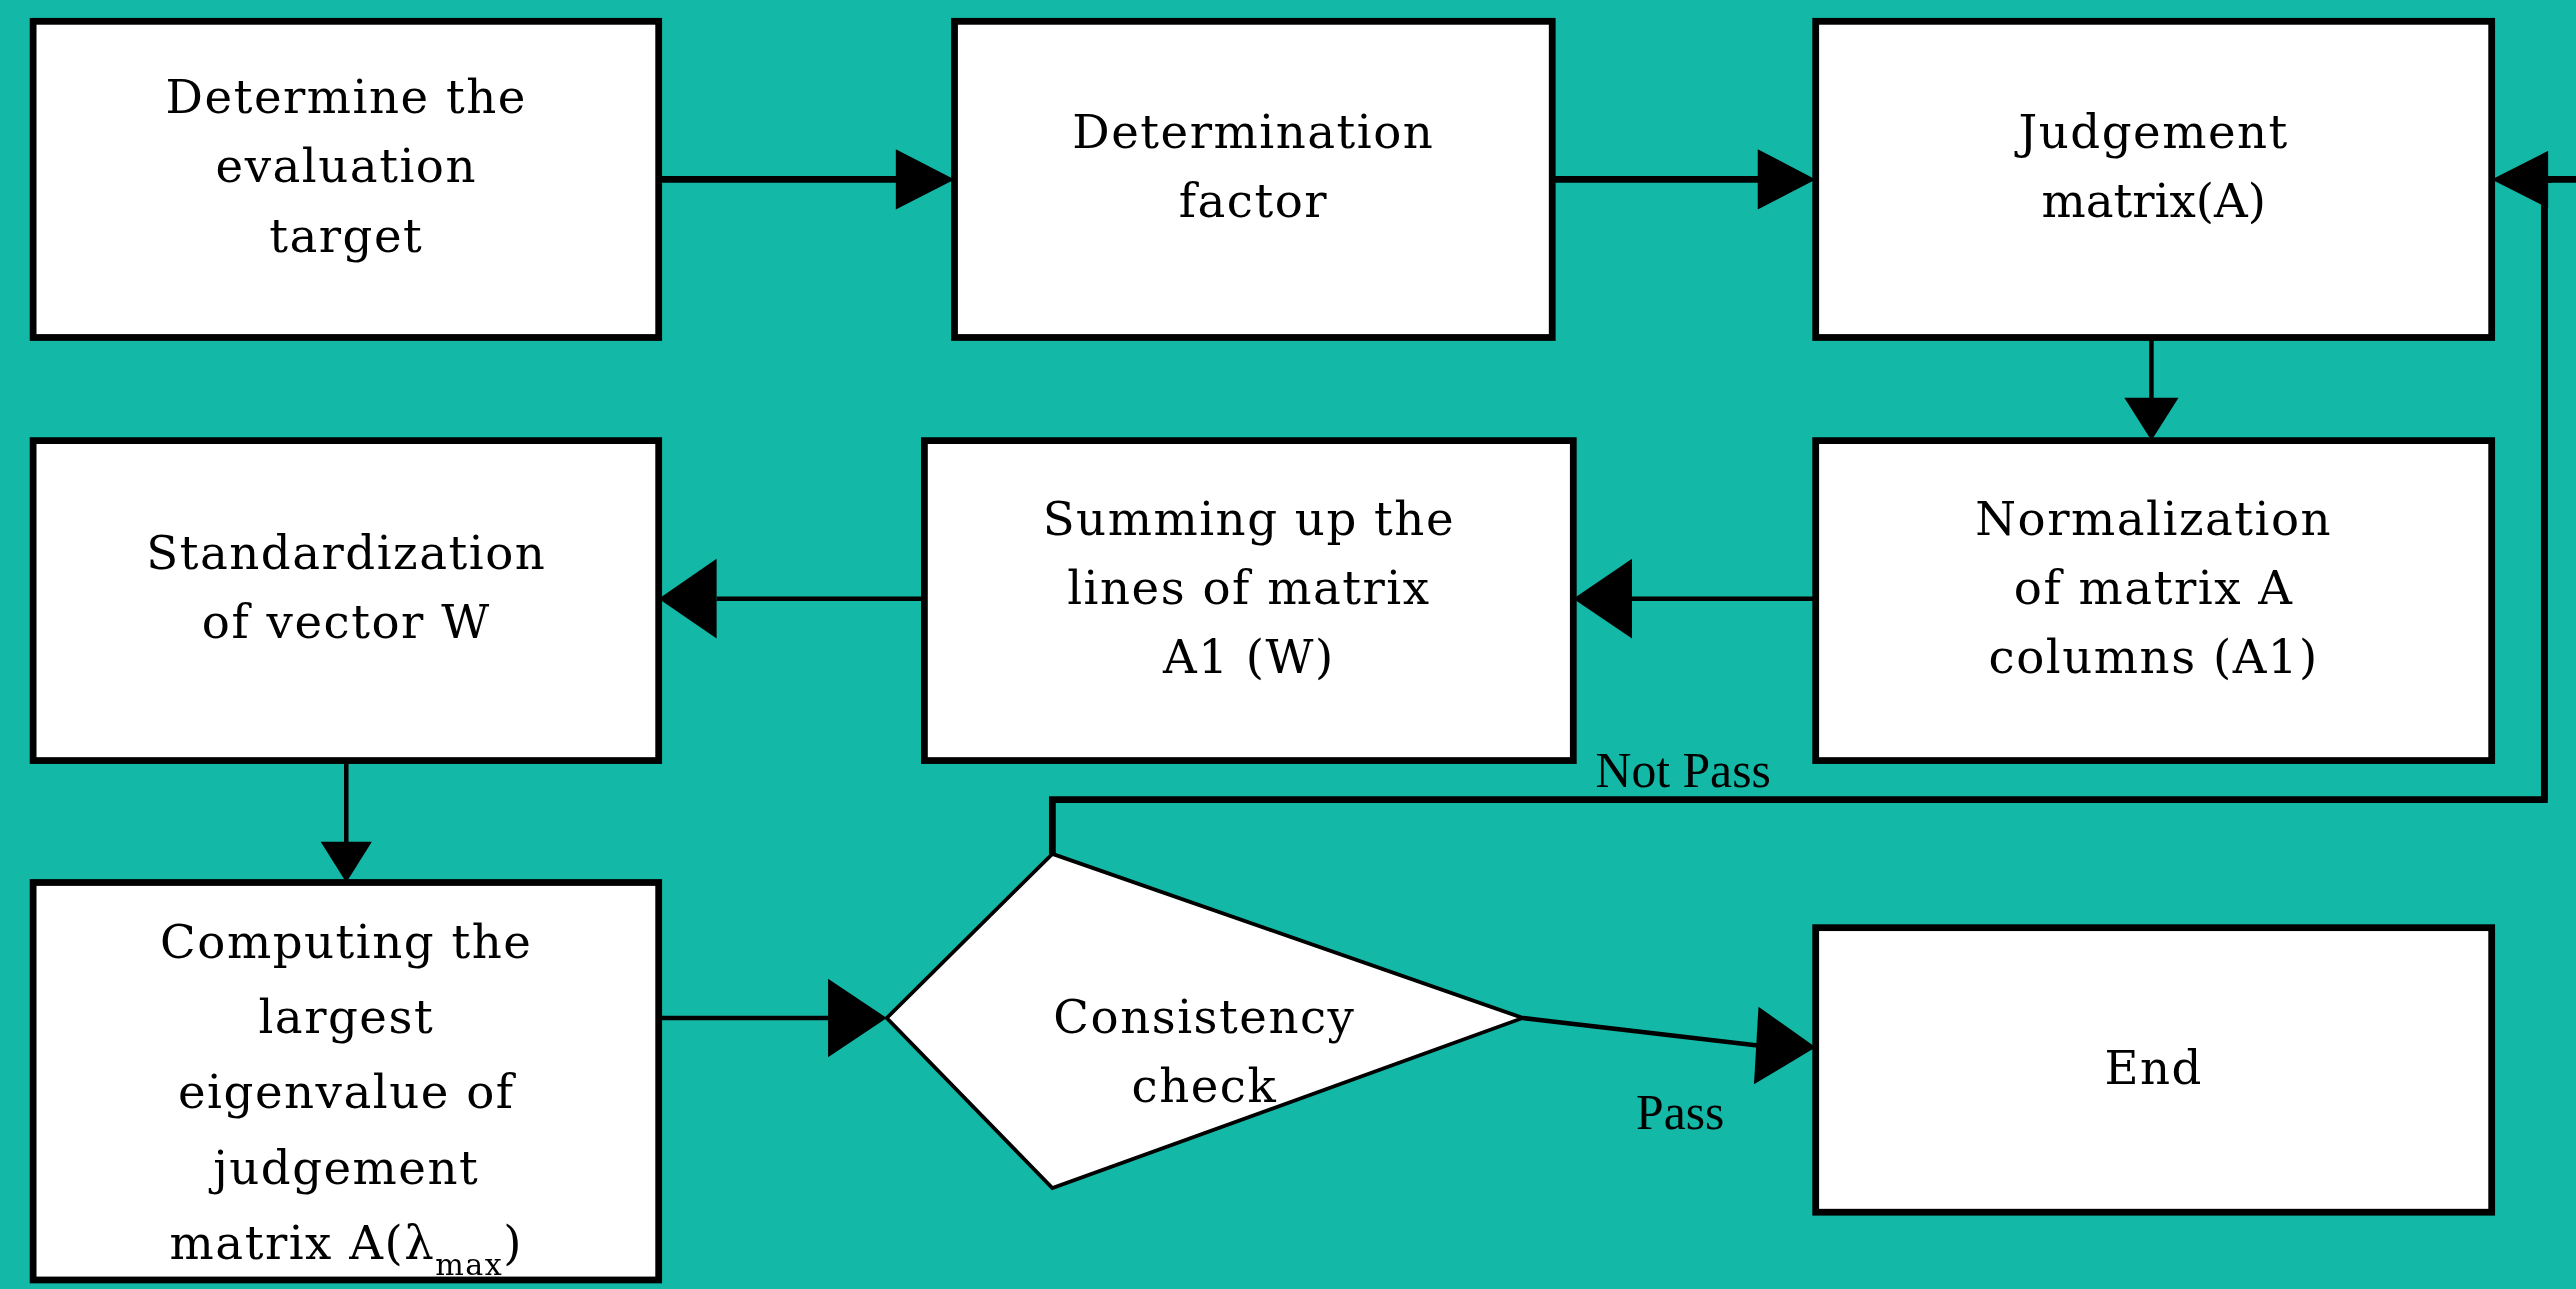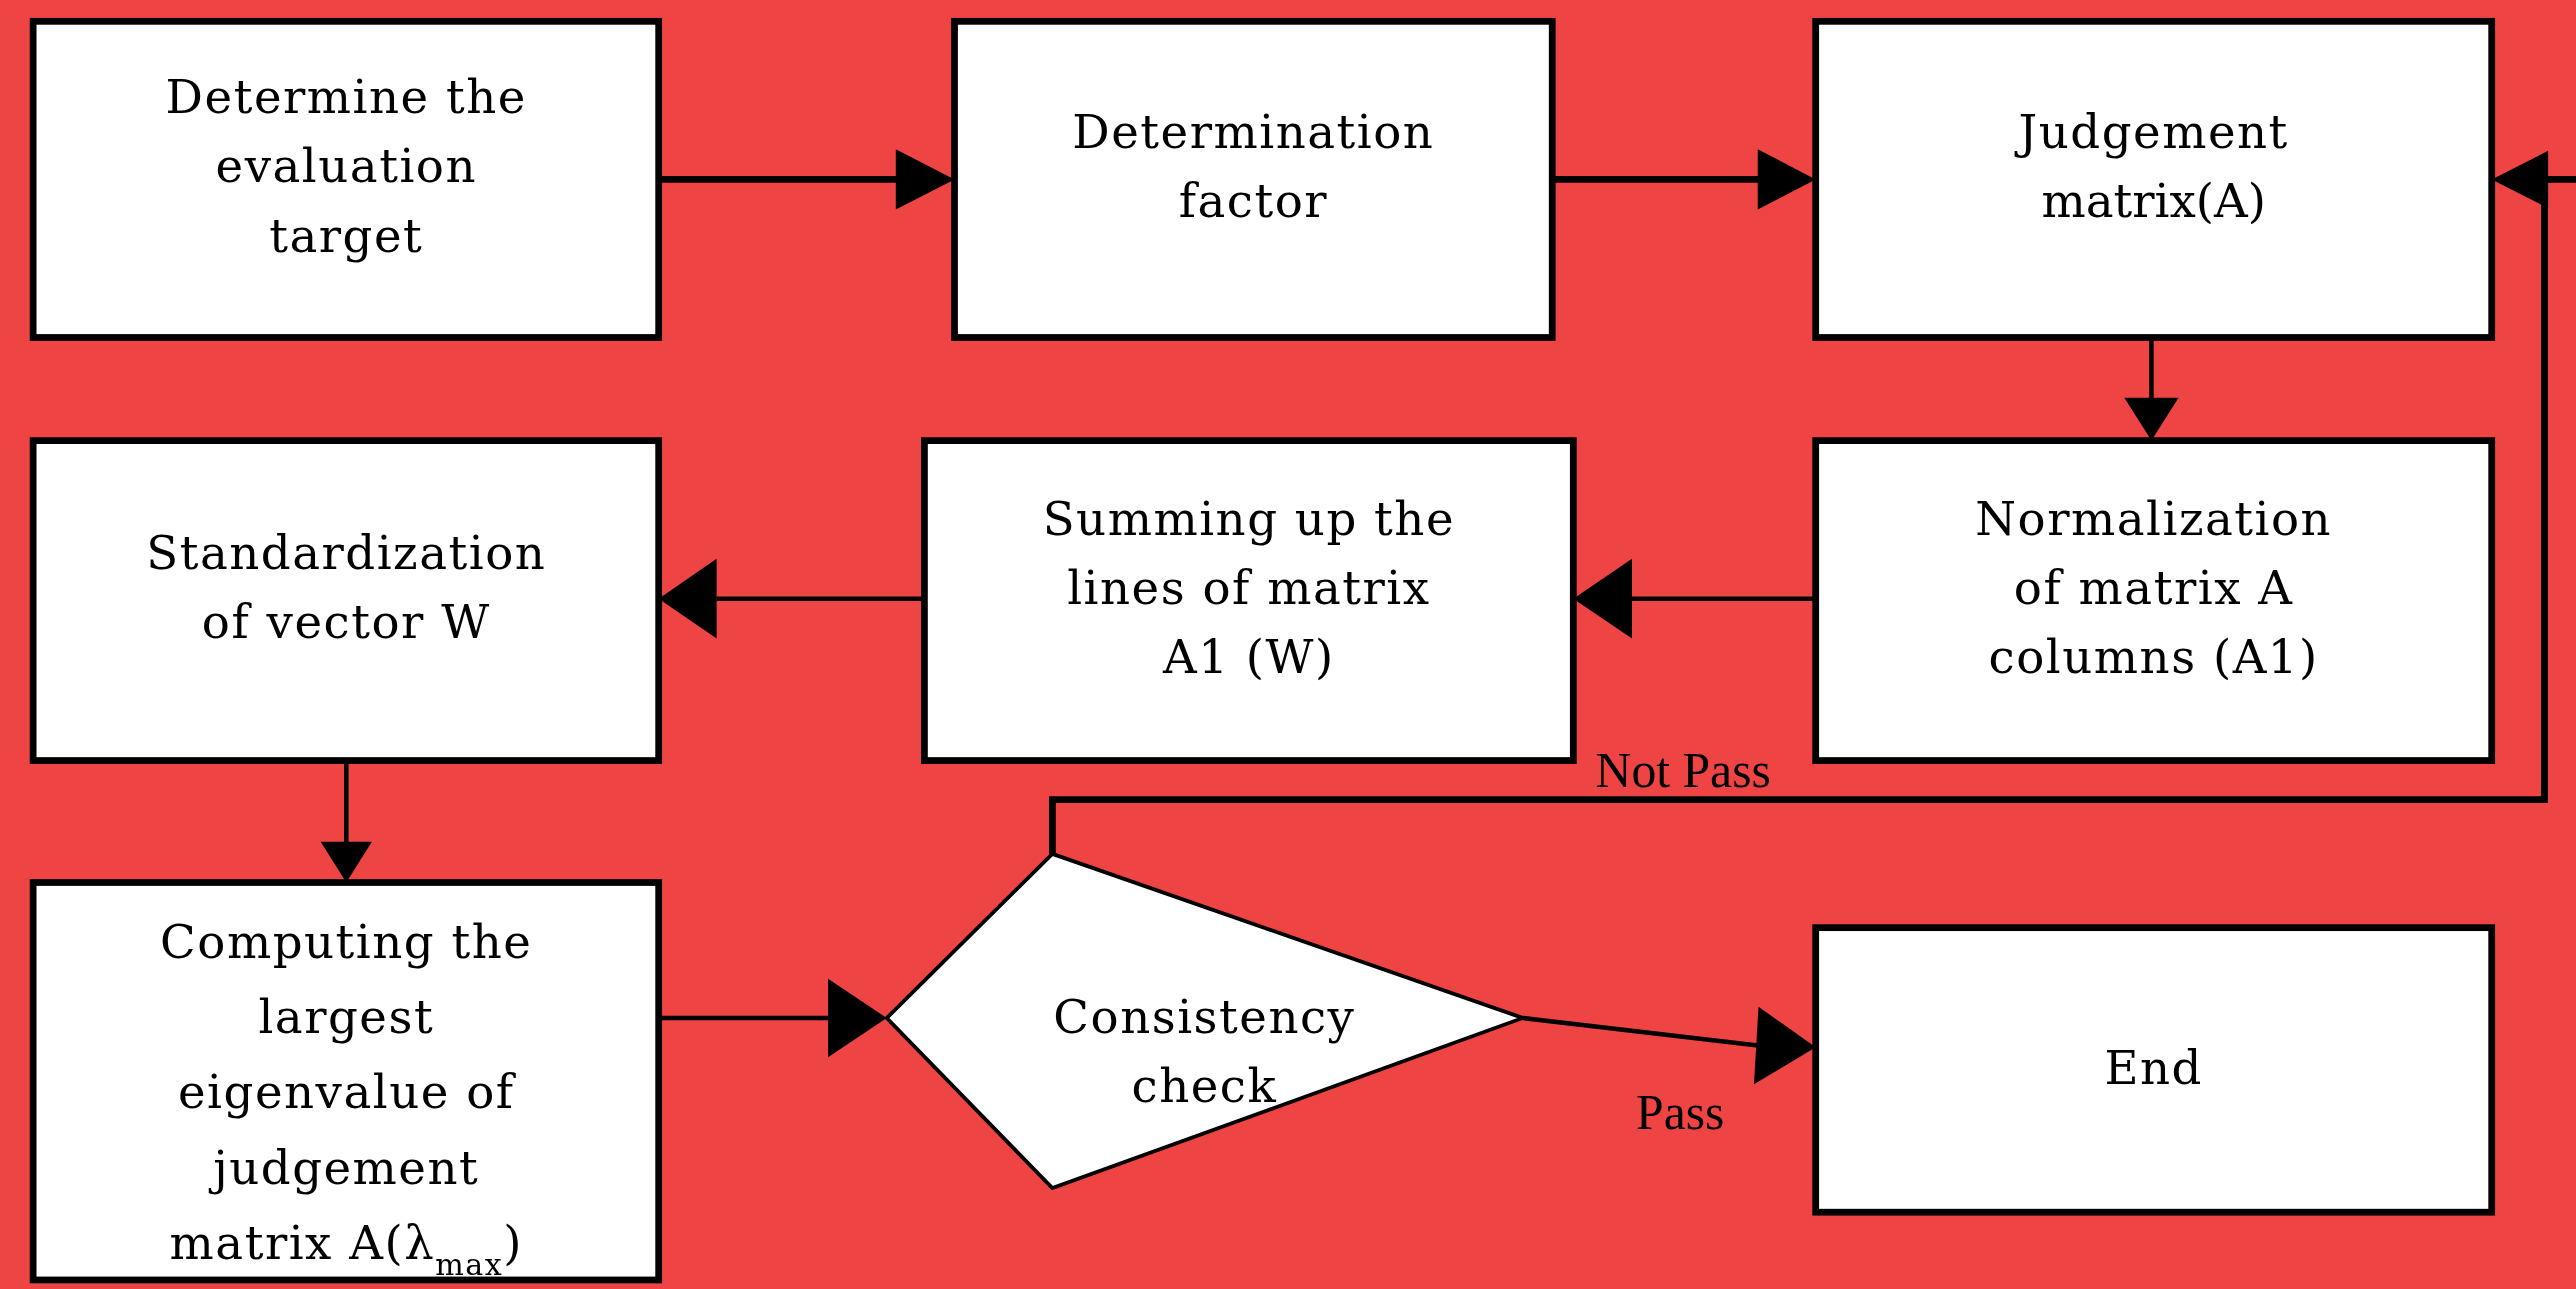--- a/index.html
+++ b/index.html
@@ -4,21 +4,21 @@
 <style>
   html, body {
     margin: 0;
     padding: 0;
     background: #ffffff;
   }
   #canvas {
     position: relative;
     width: 2576px;
     height: 1290px;
-    background: #ef4444;
+    background: #14b8a6;
     overflow: hidden;
   }
   svg#diagram {
     position: absolute;
     left: 0;
     top: 0;
     width: 2576px;
     height: 1290px;
     display: block;
   }

